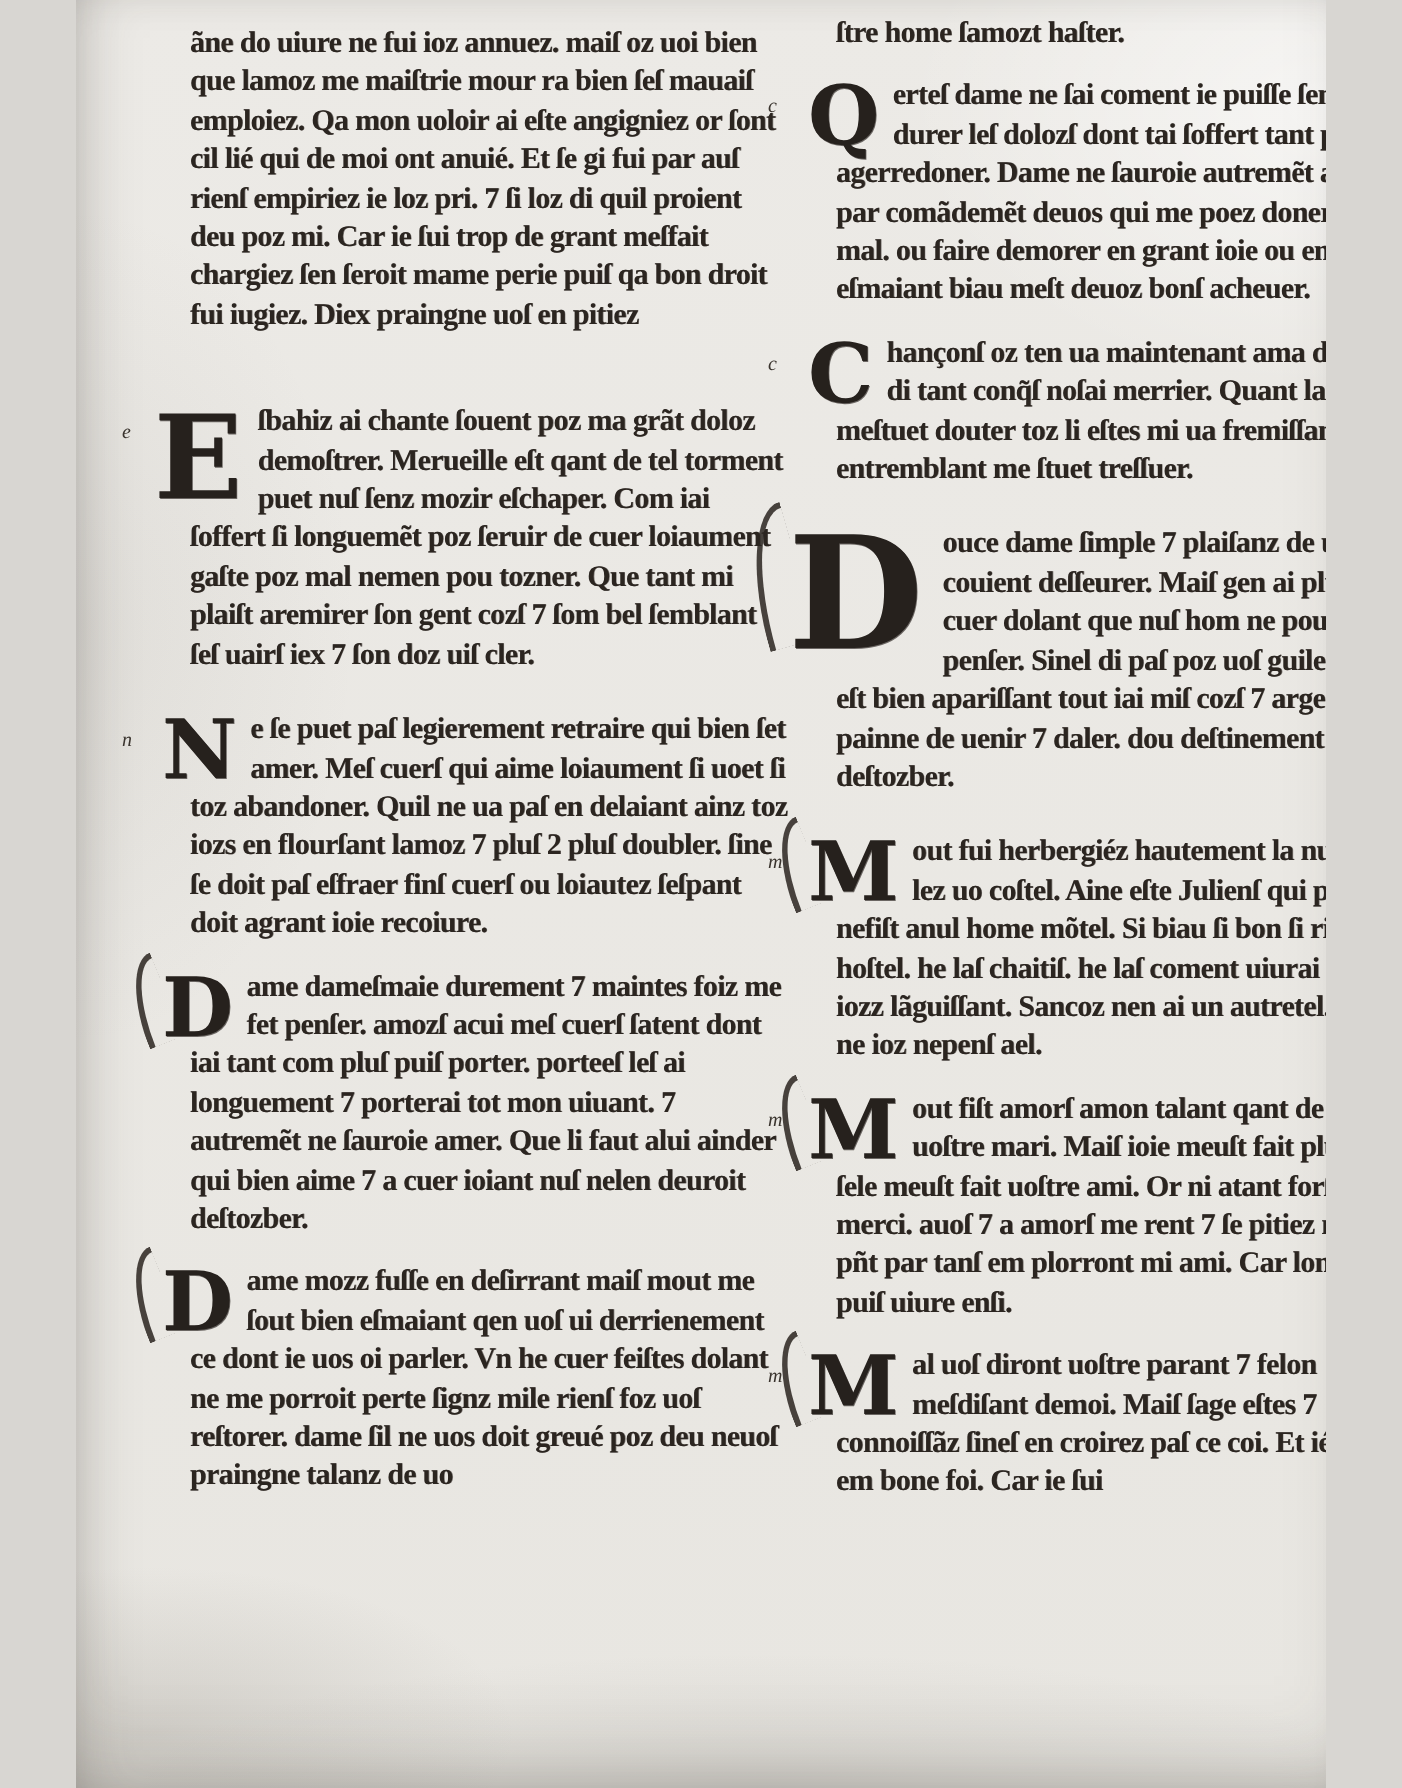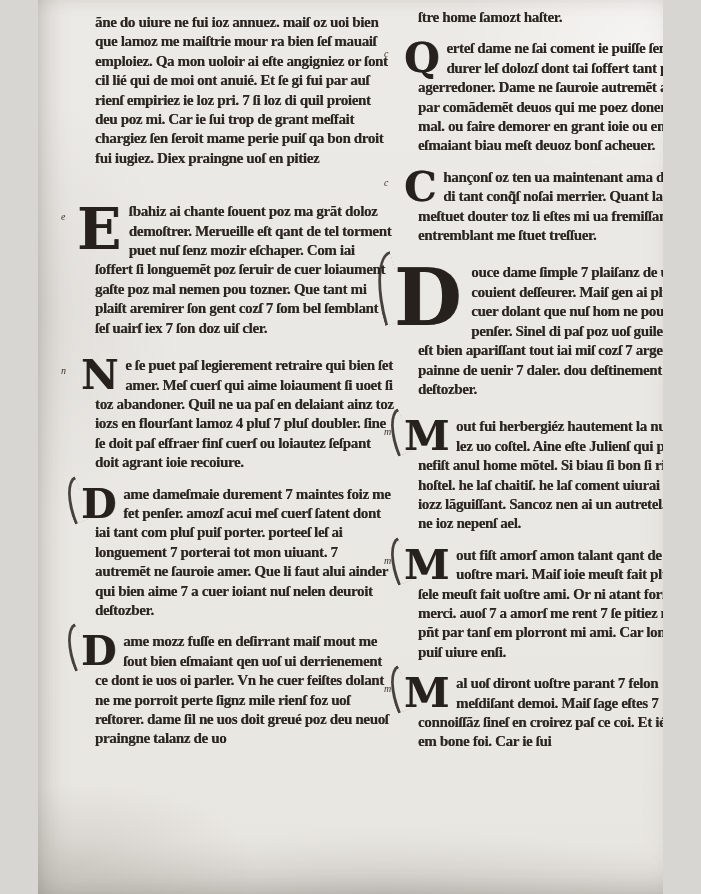--- a/index.html
+++ b/index.html
@@ -88,21 +88,21 @@
 
     <div class="para">
       <span class="guide">e</span>
       <span class="initial lg3">E</span>
       <span class="body">ſbahiz ai chante ſouent poz ma grãt doloz demoſtrer. Merueille eſt qant de tel torment puet nuſ ſenz mozir eſchaper. Com iai ſoffert ſi longuemẽt poz ſeruir de cuer loiaument gaſte poz mal nemen pou tozner. Que tant mi plaiſt aremirer ſon gent cozſ 7 ſom bel ſemblant ſeſ uairſ iex 7 ſon doz uiſ cler.</span>
     </div>
 
     <div class="para mb-sm">
       <span class="guide">n</span>
       <span class="initial lg2">N</span>
-      <span class="body">e ſe puet paſ legierement retraire qui bien ſet amer. Meſ cuerſ qui aime loiaument ſi uoet ſi toz abandoner. Quil ne ua paſ en delaiant ainz toz iozs en flourſant lamoz 4 pluſ 7 pluſ doubler. ſine ſe doit paſ eſfraer finſ cuerſ ou loiautez ſeſpant doit agrant ioie recoiure.</span>
+      <span class="body">e ſe puet paſ legierement retraire qui bien ſet amer. Meſ cuerſ qui aime loiaument ſi uoet ſi toz abandoner. Quil ne ua paſ en delaiant ainz toz iozs en flourſant lamoz 7 pluſ 2 pluſ doubler. ſine ſe doit paſ eſfraer finſ cuerſ ou loiautez ſeſpant doit agrant ioie recoiure.</span>
     </div>
 
     <div class="para mb-sm">
       <span class="initial lg2 flourish">D</span>
       <span class="body">ame dameſmaie durement 7 maintes foiz me fet penſer. amozſ acui meſ cuerſ ſatent dont iai tant com pluſ puiſ porter. porteeſ leſ ai longuement 7 porterai tot mon uiuant. 7 autremẽt ne ſauroie amer. Que li faut alui ainder qui bien aime 7 a cuer ioiant nuſ nelen deuroit deſtozber.</span>
     </div>
 
     <div class="para">
       <span class="initial lg2 flourish">D</span>
       <span class="body">ame mozz fuſſe en deſirrant maiſ mout me ſout bien eſmaiant qen uoſ ui derrienement ce dont ie uos oi parler. Vn he cuer feiſtes dolant ne me porroit perte ſignz mile rienſ foz uoſ reſtorer. dame ſil ne uos doit greué poz deu neuoſ praingne talanz de uo</span>

